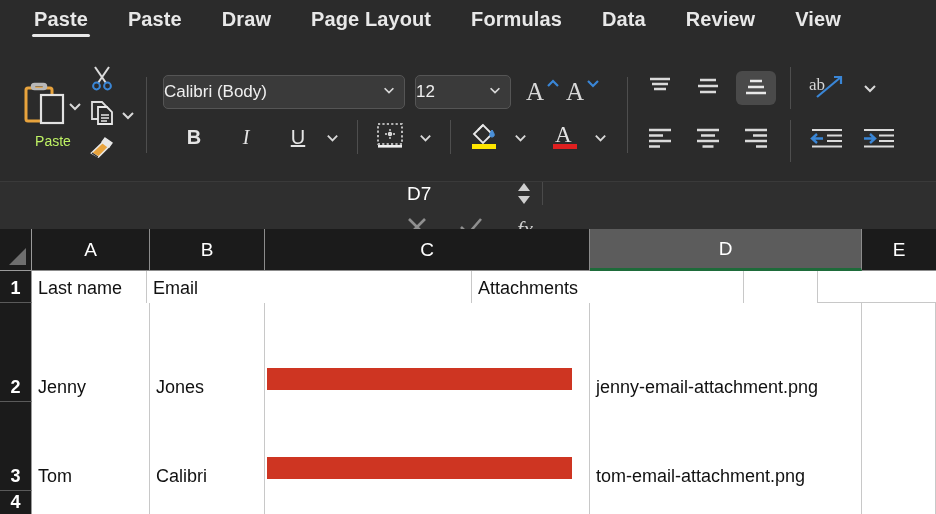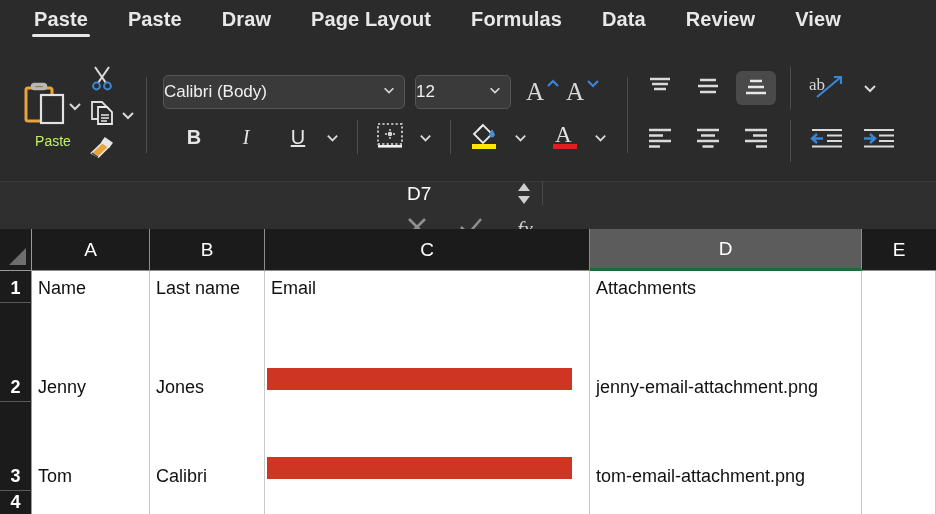--- a/index.html
+++ b/index.html
@@ -482,23 +482,20 @@
           <span>3</span>
         </div>
       <div class="rowh" style="height:26px">
           <span>4</span>
         </div>
     </div>
 
     <div class="cells">
 
       <div class="grow" style="height:32px">
-        <div class="cell" style="width:118px;height:32px">
-            <span>Name</span>
-          </div>
         <div class="cell" style="width:115px;height:32px">
             <span>Last name</span>
           </div>
         <div class="cell" style="width:325px;height:32px">
             <span>Email</span>
           </div>
         <div class="cell" style="width:272px;height:32px">
             <span>Attachments</span>
           </div>
         <div class="cell" style="width:74px;height:32px">

